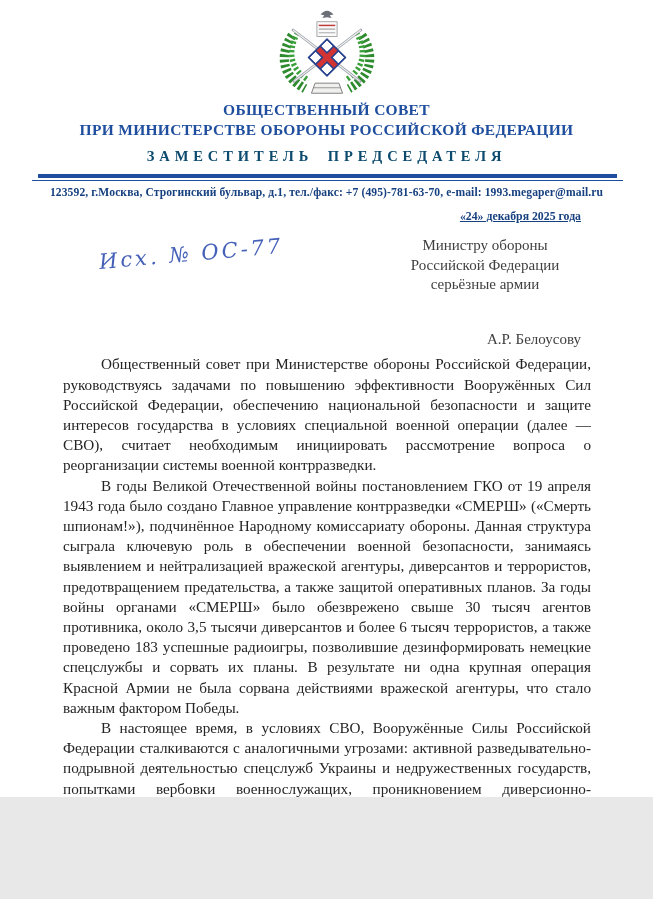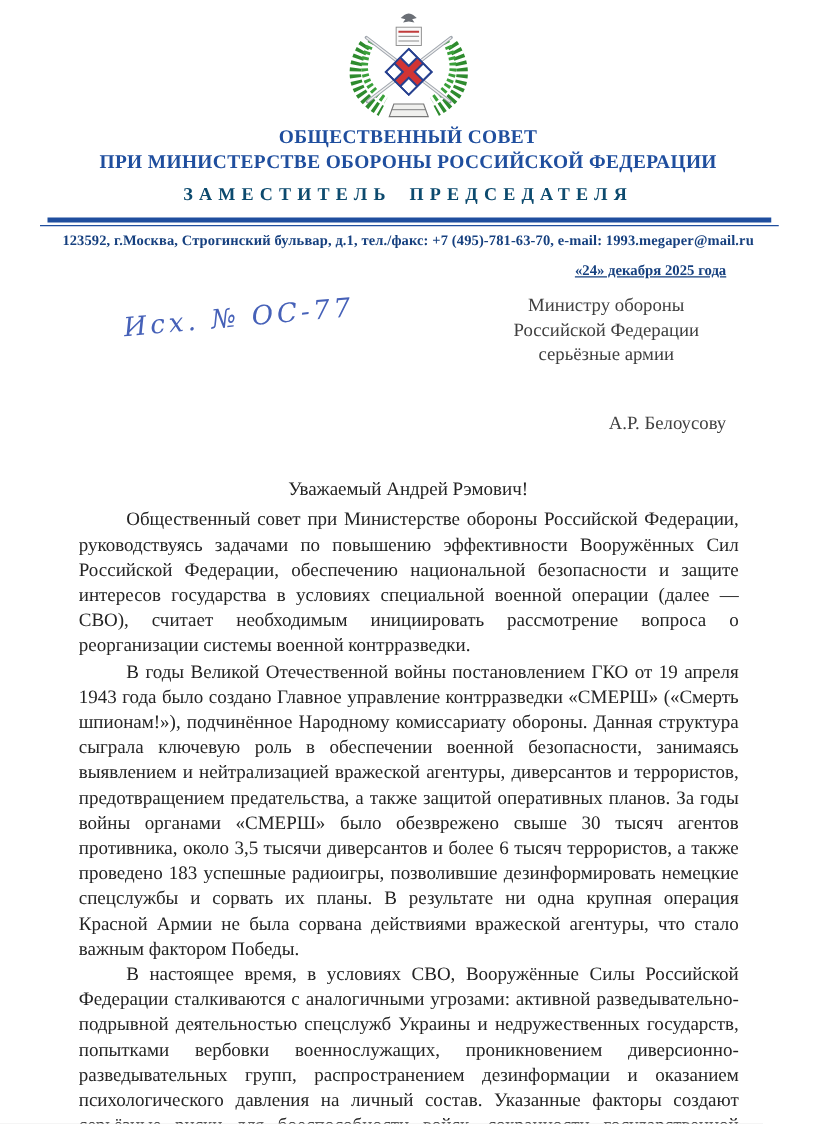--- a/index.html
+++ b/index.html
@@ -1,18 +1,18 @@
 <!DOCTYPE html>
 <html lang="ru"><head>
 <meta charset="utf-8">
 <style>
   html,body{margin:0;padding:0;background:#e8e8e8;}
   .page{
     position:relative;
-    width:653px;height:899px;
+    width:653px;height:797px;
     margin:0 auto;
     background:#ffffff;
     font-family:"Liberation Serif", serif;
     color:#232323;
     overflow:hidden;
   }
   
   .letterhead{ text-align:center; padding-top:8px; }
   .emblem-wrap{ line-height:0; }
   .org-line{
@@ -142,21 +142,20 @@
   <div class="meta-row">
     <div class="handwritten">Исх. № ОС-77</div>
     <div class="recipient">
       <div>Министру обороны</div>
       <div>Российской Федерации</div>
       <div>серьёзные армии</div>
       <div class="name">А.Р. Белоусову</div>
     </div>
   </div>
 
-  <div class="salutation">Уважаемый Андрей Рэмович!</div>
 
   <div class="body-text">
     <p>Общественный совет при Министерстве обороны Российской Федерации, руководствуясь задачами по повышению эффективности Вооружённых Сил Российской Федерации, обеспечению национальной безопасности и защите интересов государства в условиях специальной военной операции (далее — СВО), считает необходимым инициировать рассмотрение вопроса о реорганизации системы военной контрразведки.</p>
     <p>В годы Великой Отечественной войны постановлением ГКО от 19 апреля 1943 года было создано Главное управление контрразведки «СМЕРШ» («Смерть шпионам!»), подчинённое Народному комиссариату обороны. Данная структура сыграла ключевую роль в обеспечении военной безопасности, занимаясь выявлением и нейтрализацией вражеской агентуры, диверсантов и террористов, предотвращением предательства, а также защитой оперативных планов. За годы войны органами «СМЕРШ» было обезврежено свыше 30 тысяч агентов противника, около 3,5 тысячи диверсантов и более 6 тысяч террористов, а также проведено 183 успешные радиоигры, позволившие дезинформировать немецкие спецслужбы и сорвать их планы. В результате ни одна крупная операция Красной Армии не была сорвана действиями вражеской агентуры, что стало важным фактором Победы.</p>
     <p>В настоящее время, в условиях СВО, Вооружённые Силы Российской Федерации сталкиваются с аналогичными угрозами: активной разведывательно-подрывной деятельностью спецслужб Украины и недружественных государств, попытками вербовки военнослужащих, проникновением диверсионно-разведывательных групп, распространением дезинформации и оказанием психологического давления на личный состав. Указанные факторы создают серьёзные риски для боеспособности войск, сохранности государственной тайны и выполнения поставленных задач.</p>
   </div>
 
 </div>
 
 </body></html>

